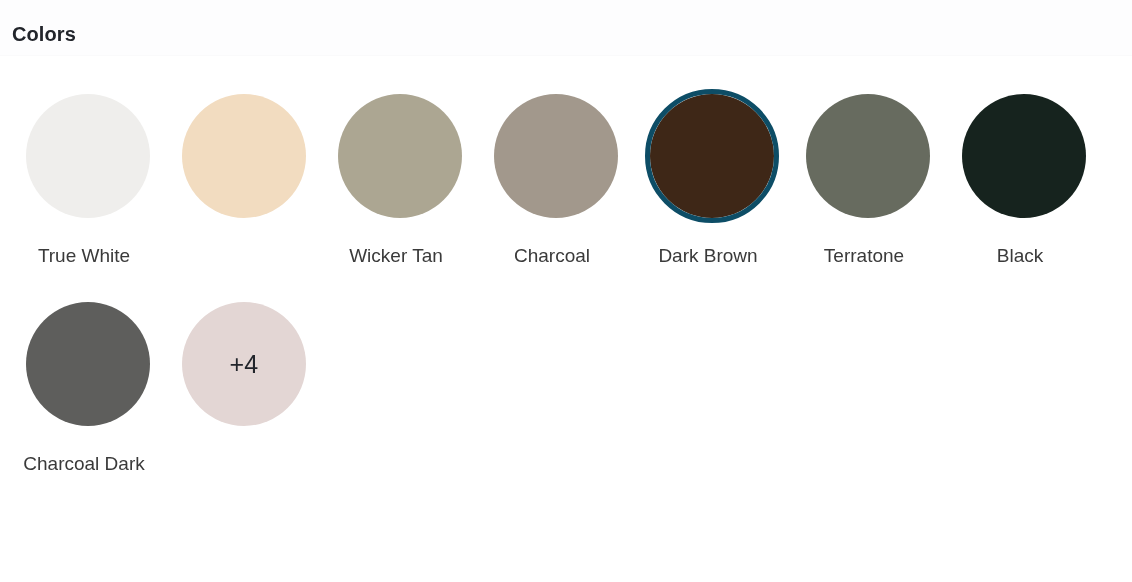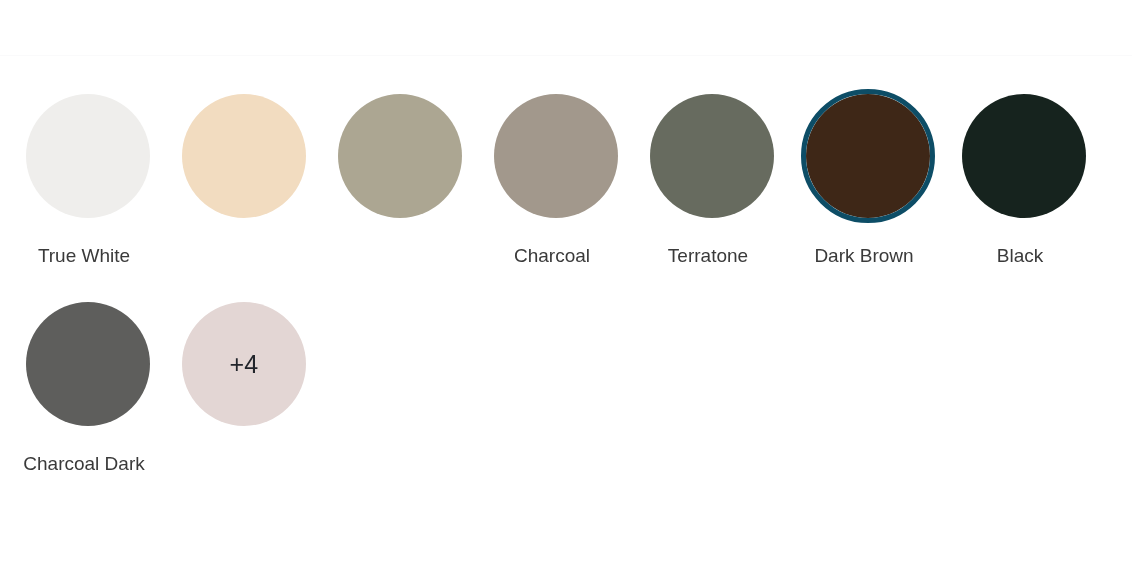--- a/index.html
+++ b/index.html
@@ -118,56 +118,60 @@
   .swatch-label.is-empty {
     line-height: 0;
     margin-top: 0;
   }
 </style>
 </head>
 <body>
 
 <div class="panel">
 
+  <div class="header">
+    <div class="header-title">Colors</div>
+  </div>
   <div class="header-rule"></div>
 
   <div class="swatch-grid">
       <div class="swatch-cell">
         <div class="swatch-dot-wrap">
           <div class="swatch-dot" style="background-color: rgb(239, 238, 236);"></div>
         </div>
         <div class="swatch-label">True White</div>
       </div>
       <div class="swatch-cell">
         <div class="swatch-dot-wrap">
           <div class="swatch-dot" style="background-color: rgb(242, 220, 192);"></div>
         </div>
       </div>
       <div class="swatch-cell">
         <div class="swatch-dot-wrap">
           <div class="swatch-dot" style="background-color: rgb(172, 166, 146);"></div>
         </div>
+        <div class="swatch-label">Wicker Tan</div>
       </div>
       <div class="swatch-cell">
         <div class="swatch-dot-wrap">
           <div class="swatch-dot" style="background-color: rgb(162, 152, 140);"></div>
         </div>
         <div class="swatch-label">Charcoal</div>
       </div>
       <div class="swatch-cell">
         <div class="swatch-dot-wrap">
+          <div class="swatch-dot is-selected" style="background-color: rgb(62, 39, 23); border-color: rgb(13, 77, 102);"></div>
+        </div>
+        <div class="swatch-label">Dark Brown</div>
+      </div>
+      <div class="swatch-cell">
+        <div class="swatch-dot-wrap">
           <div class="swatch-dot" style="background-color: rgb(103, 107, 95);"></div>
         </div>
         <div class="swatch-label">Terratone</div>
-      </div>
-      <div class="swatch-cell">
-        <div class="swatch-dot-wrap">
-          <div class="swatch-dot is-selected" style="background-color: rgb(62, 39, 23); border-color: rgb(13, 77, 102);"></div>
-        </div>
-        <div class="swatch-label">Dark Brown</div>
       </div>
       <div class="swatch-cell">
         <div class="swatch-dot-wrap">
           <div class="swatch-dot" style="background-color: rgb(22, 35, 30);"></div>
         </div>
         <div class="swatch-label">Black</div>
       </div>
       <div class="swatch-cell">
         <div class="swatch-dot-wrap">
           <div class="swatch-dot" style="background-color: rgb(94, 94, 92);"></div>

